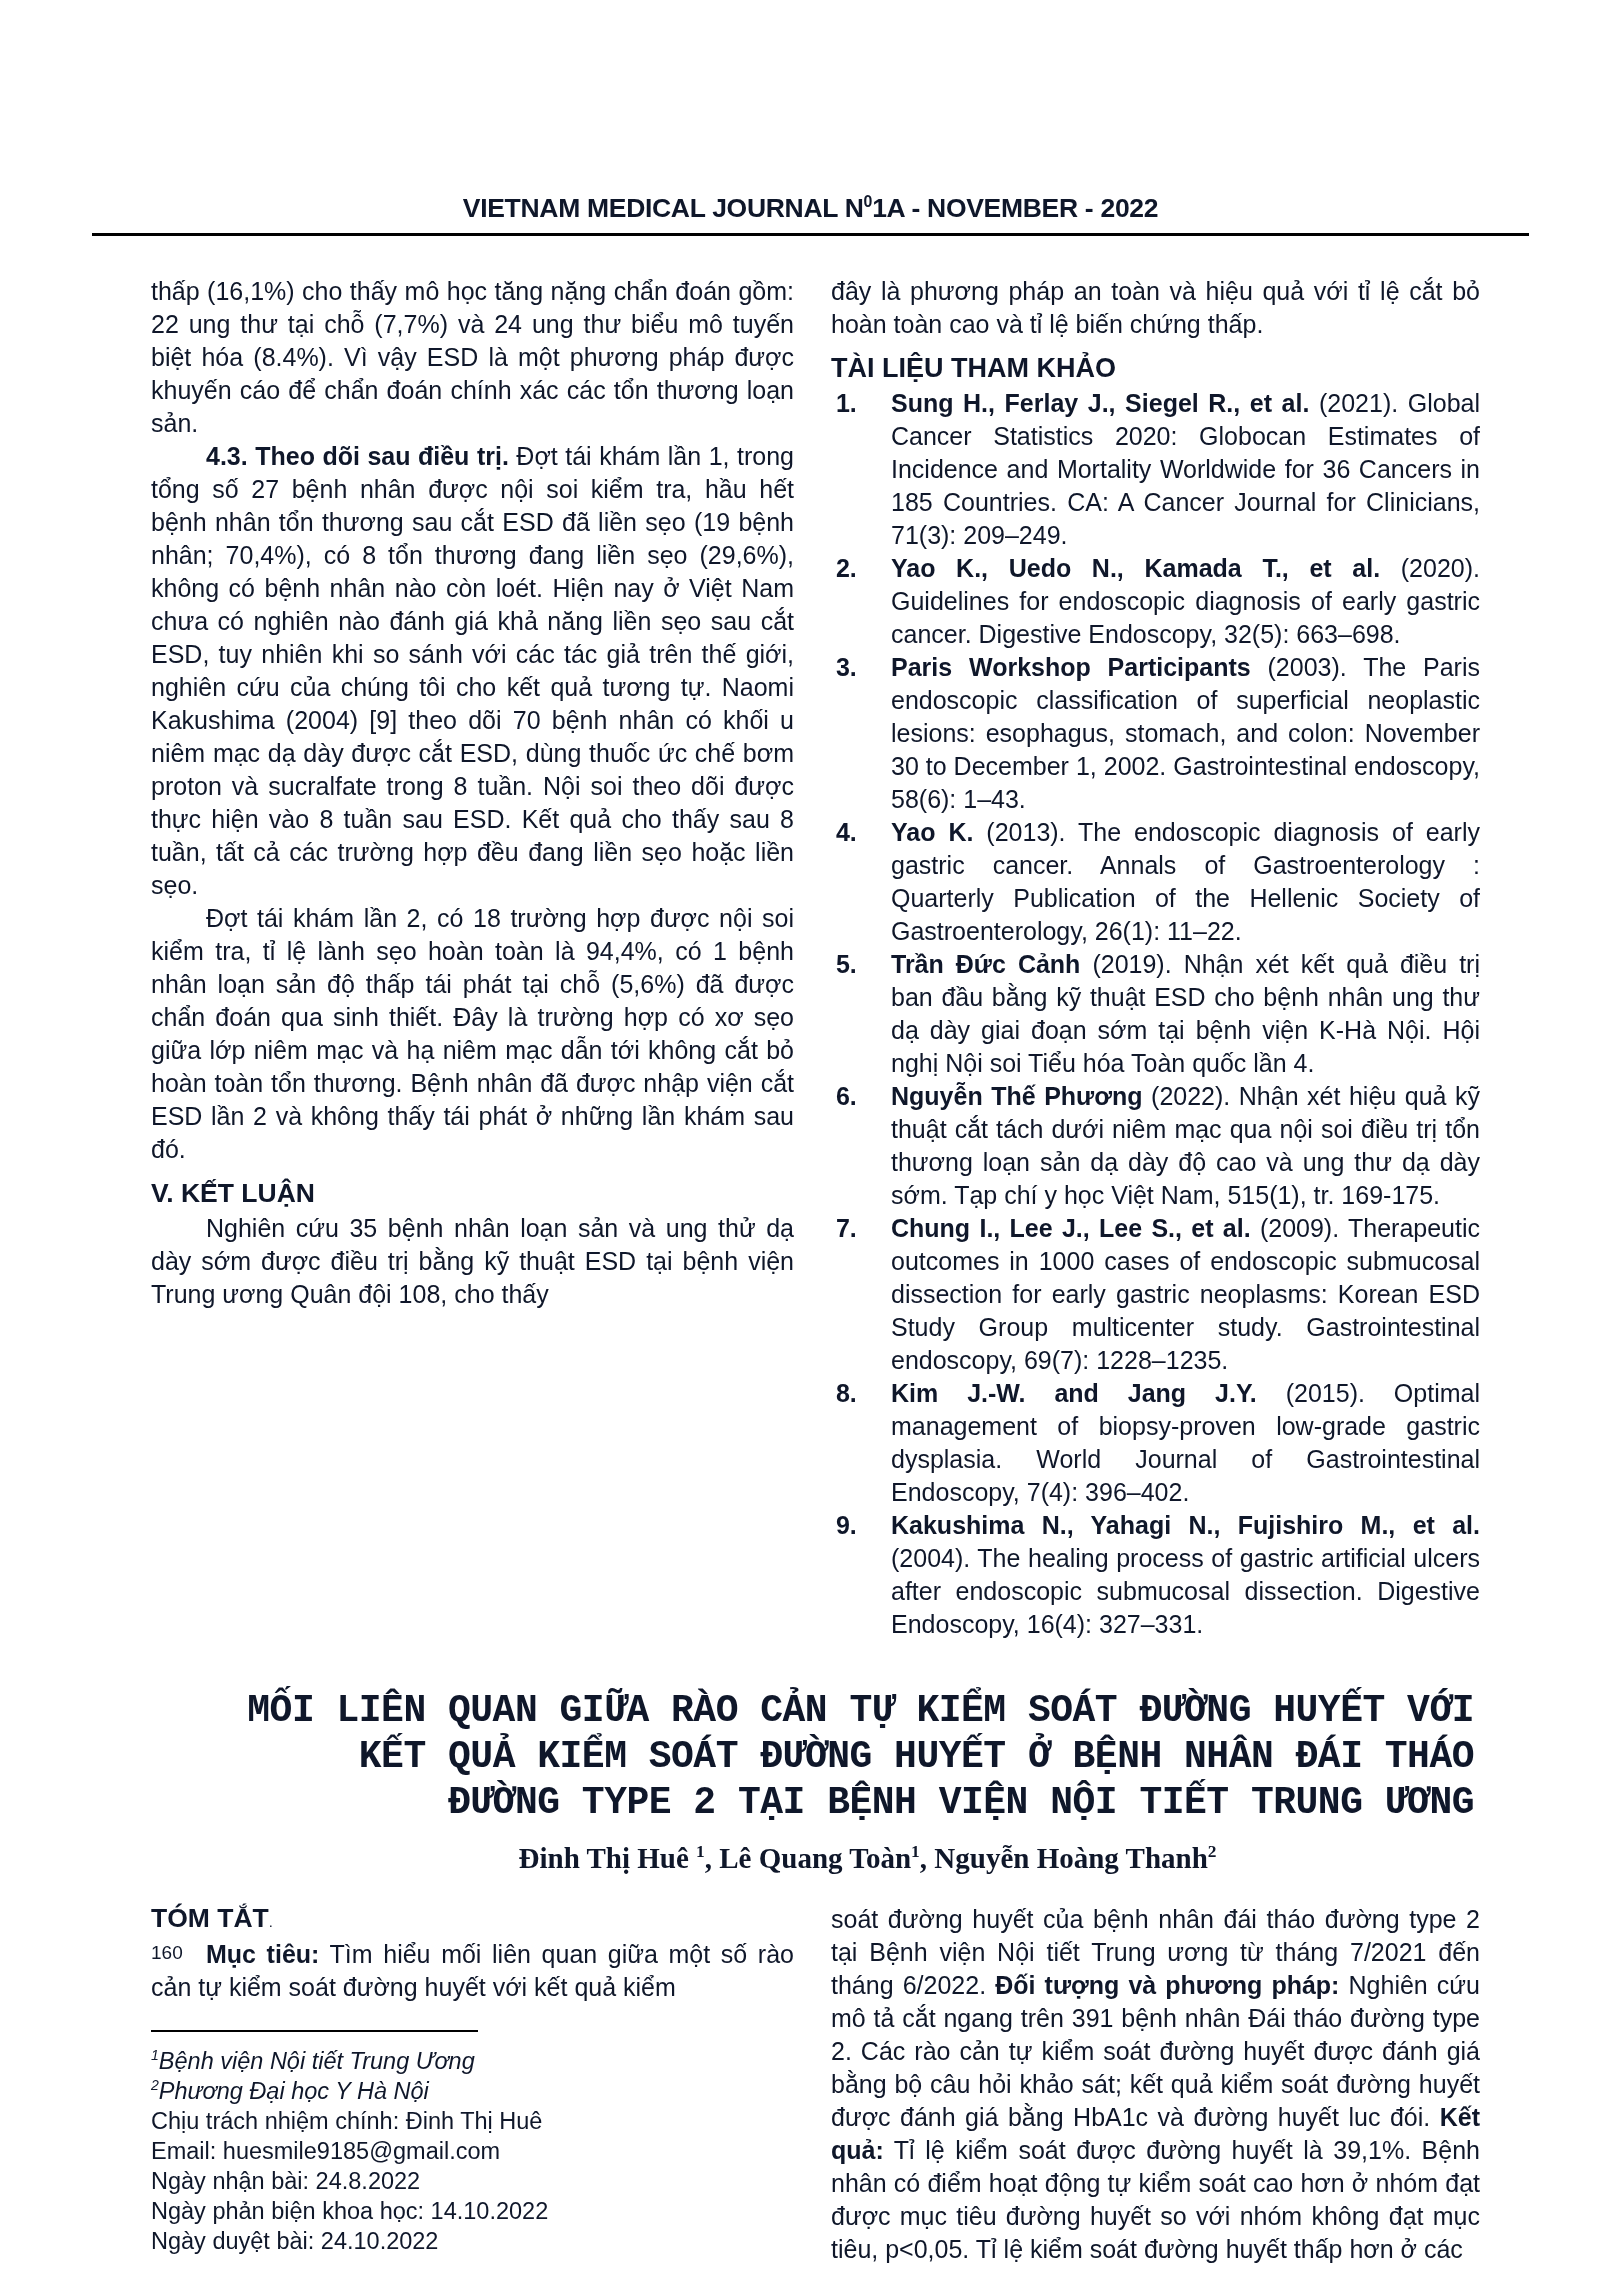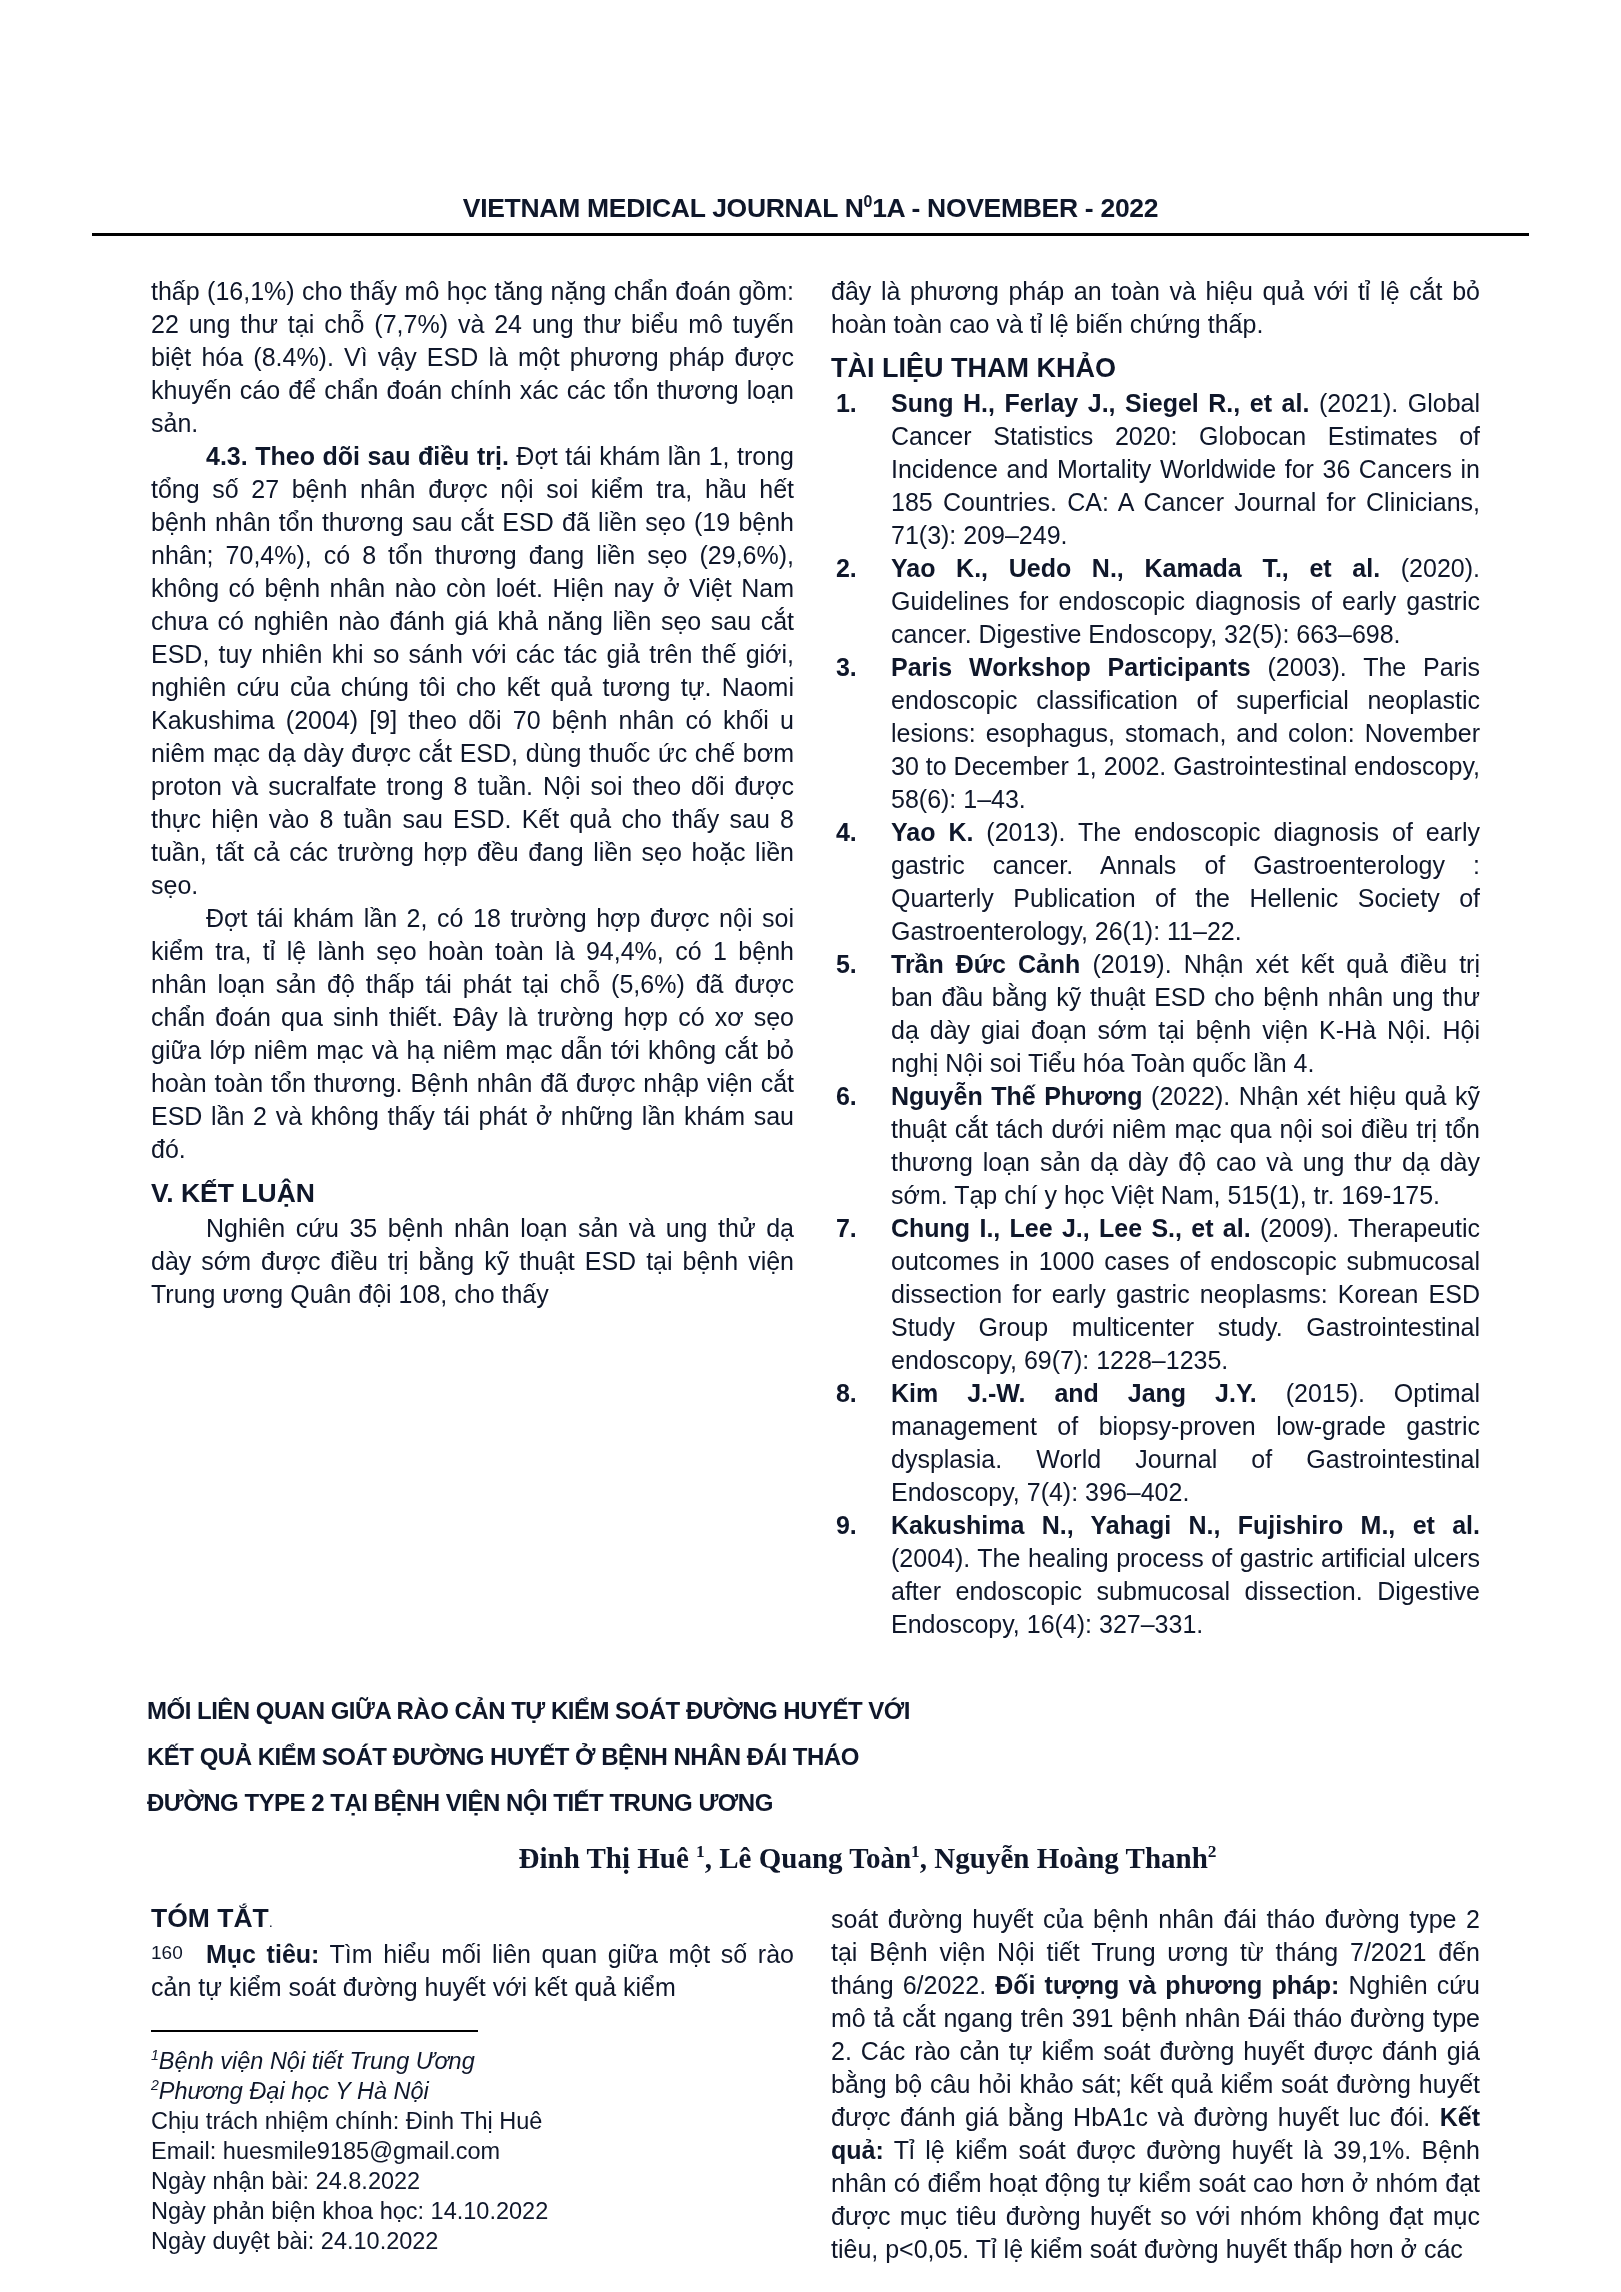--- a/index.html
+++ b/index.html
@@ -61,24 +61,24 @@
   .ref .num{
     position:absolute;
     left:4.9px;
     top:0;
     font-weight:bold;
   }
   .ref b{font-weight:bold;}
   
   .a2title{
     margin:47px 147px 0 147px;
-    text-align:left;
-    font-family:Liberation Sans, sans-serif;
-    font-weight:bold;
-    font-size:24px;
+    text-align:right;
+    font-family:Liberation Mono, monospace;
+    font-weight:bold;
+    font-size:38px;
     line-height:46px;
     letter-spacing:-0.5px;
   }
   .authors{
     margin-top:15.7px;
     padding-left:114px;
     text-align:center;
     font-family:"Liberation Serif", serif;
     font-weight:bold;
     font-size:29px;

